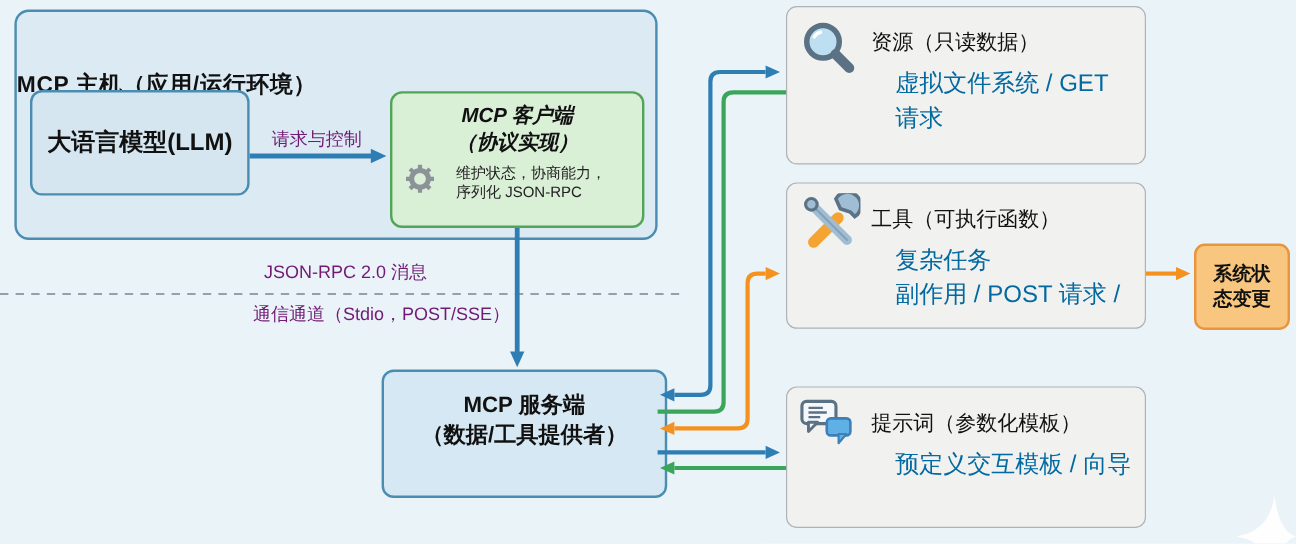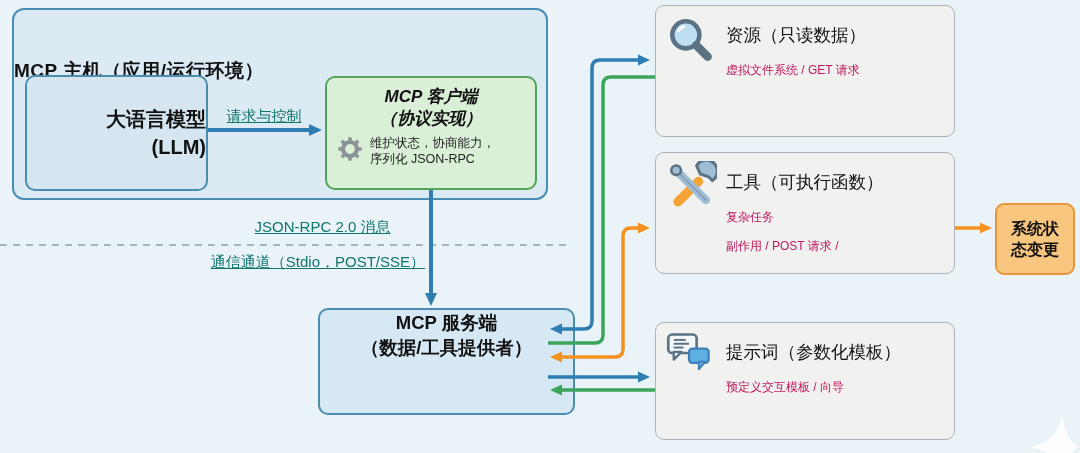--- a/index.html
+++ b/index.html
@@ -9,44 +9,44 @@
     --cap-fill:#F1F1EF; --cap-border:#ADB3B7; --state-fill:#F8C67E; --state-border:#E8953C;
   }
   html,body{margin:0;padding:0;}
   body{font-family:"Liberation Sans","DejaVu Sans",sans-serif;color:#111;}
   #canvas{position:relative;width:1080px;height:453px;background:var(--background);overflow:hidden;}
   .box{position:absolute;box-sizing:border-box;}
   #host{left:12px;top:8px;width:536px;height:192px;background:var(--host-fill);
         border:2px solid var(--host-border);border-radius:12px;}
   #host-title{position:absolute;left:0;right:0;top:16px;text-align:left;
         font-weight:bold;font-size:19px;letter-spacing:.5px;margin-top:32px;}
-  #llm{left:25px;top:75px;width:183px;height:116px;background:var(--llm-fill);
-        border:2px solid var(--host-border);border-radius:10px;display:flex;flex-direction:column;
-        align-items:flex-end;justify-content:center;font-weight:bold;font-size:20px;line-height:28px;}
+  #llm{left:25px;top:75px;width:183px;height:88px;background:var(--llm-fill);
+        border:2px solid var(--host-border);border-radius:10px;display:flex;
+        align-items:center;justify-content:center;font-weight:bold;font-size:20px;line-height:28px;}
   #client{left:325px;top:76px;width:212px;height:114px;background:var(--client-fill);
         border:2px solid var(--client-border);border-radius:10px;text-align:center;}
   .client-title{margin-top:8px;font-weight:bold;font-size:17px;line-height:22px;font-style:italic;}
-  .client-body{display:flex;align-items:center;gap:6px;margin:5px 6px 0 9px;text-align:left;}
+  .client-body{display:flex;align-items:center;gap:16px;margin:5px 6px 0 9px;text-align:left;}
   .client-body .txt{font-size:12.5px;line-height:16px;color:#222;}
-  .float-label{position:absolute;font-size:15px;color:#0f766e;white-space:nowrap;text-decoration:underline;}
+  .float-label{position:absolute;font-size:15px;color:#701a75;white-space:nowrap;}
   #lbl-request{left:200px;top:107px;width:128px;text-align:center;}
-  #lbl-jsonrpc{left:220px;top:218px;width:205px;text-align:center;}
+  #lbl-jsonrpc{left:220px;top:218px;width:205px;text-align:left;}
   #lbl-channel{left:150px;top:253px;width:275px;text-align:right;}
-  #server{left:318px;top:308px;width:257px;height:107px;background:var(--server-fill);
+  #server{left:318px;top:308px;width:238px;height:107px;background:var(--server-fill);
         border:2px solid var(--host-border);border-radius:10px;text-align:center;
-        font-weight:bold;font-size:18.5px;line-height:25px;}
+        font-weight:bold;font-size:18.5px;line-height:25px;padding-top:14px;}
   .cap{left:655px;width:300px;background:var(--cap-fill);
         border:1.5px solid var(--cap-border);border-radius:9px;}
   #cap-resources{top:5px;height:132px;}
   #cap-tools{top:152px;height:122px;}
   #cap-prompts{top:322px;height:118px;padding-left:12px;}
   .cap-icon{position:absolute;left:9px;top:8px;}
   .cap-text{position:absolute;left:70px;top:17px;right:8px;}
   .cap-title{font-weight:normal;font-size:17.5px;}
-  .cap-sub{font-size:12px;margin-top:9px;line-height:29px;color:#be185d;}
+  .cap-sub{font-size:20px;margin-top:9px;line-height:29px;color:#0369a1;margin-left:20px;}
   #state{left:995px;top:203px;width:80px;height:72px;background:var(--state-fill);
         border:2.5px solid var(--state-border);border-radius:9px;display:flex;flex-direction:column;
         align-items:center;justify-content:center;font-weight:bold;font-size:16px;line-height:21px;}
   #overlay{position:absolute;left:0;top:0;width:1080px;height:453px;pointer-events:none;}
   .ln-blue{stroke:var(--arrow-blue);fill:none;}
   .ln-green{stroke:var(--arrow-green);fill:none;}
   .ln-orange{stroke:var(--arrow-orange);fill:none;}
   .hd-blue{fill:var(--arrow-blue);stroke:none;}
   .hd-green{fill:var(--arrow-green);stroke:none;}
   .hd-orange{fill:var(--arrow-orange);stroke:none;}

